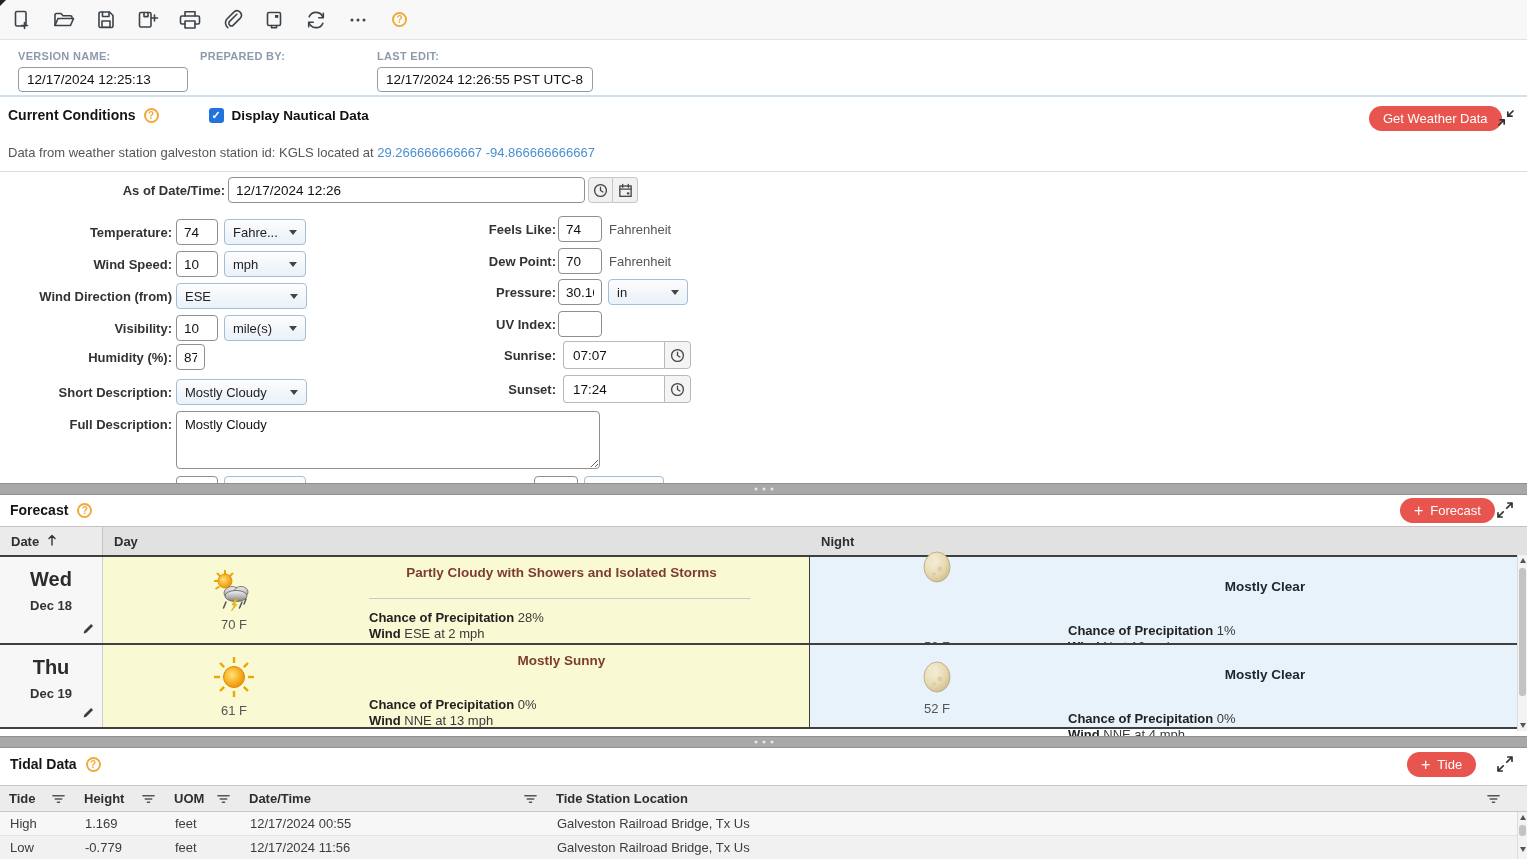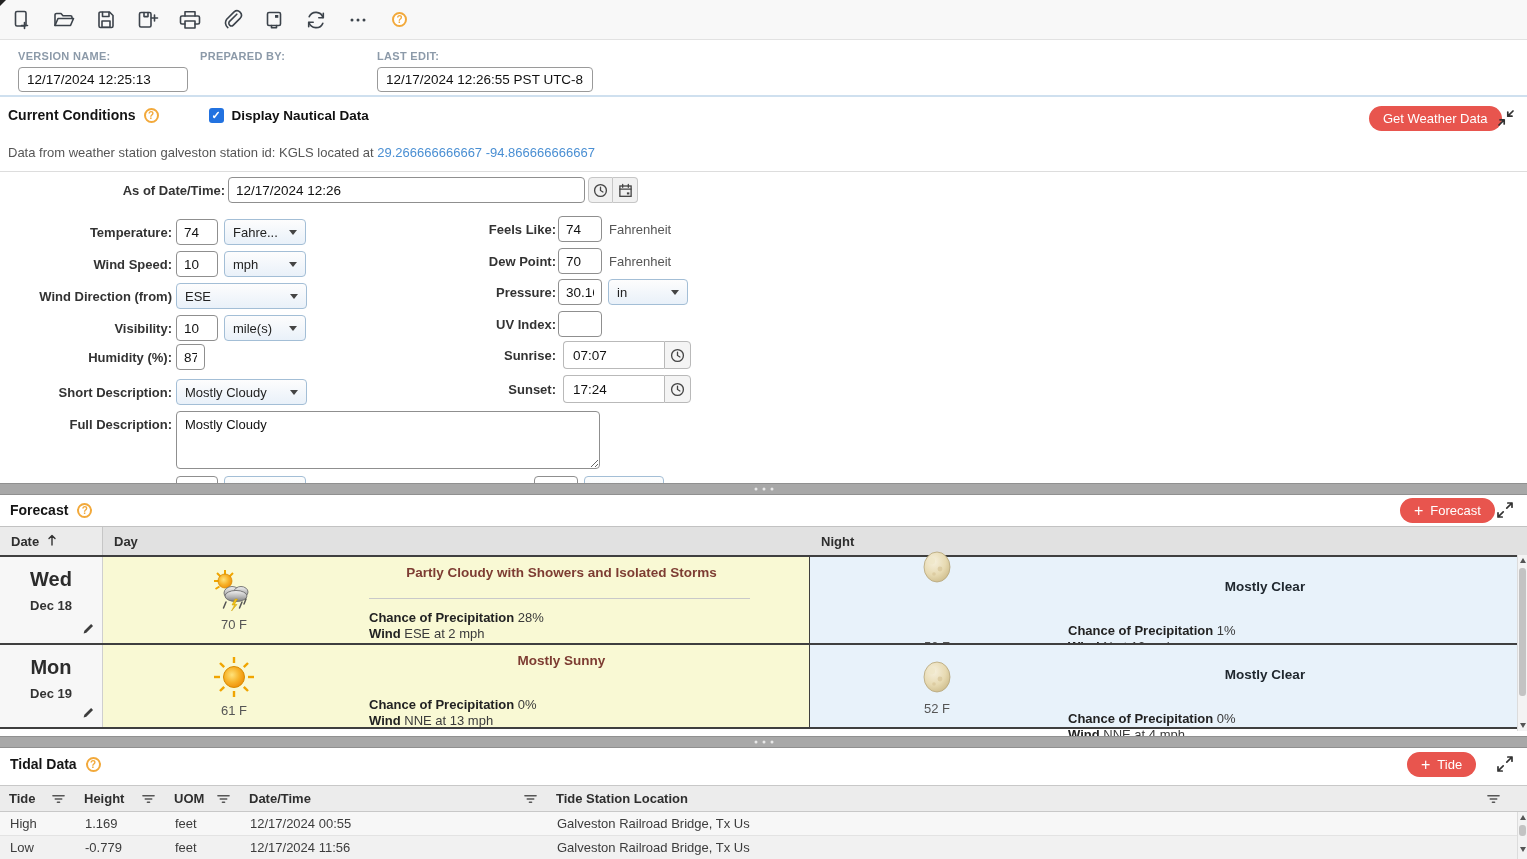--- a/index.html
+++ b/index.html
@@ -450,21 +450,21 @@
           <div class="f-title night-t">Mostly Clear</div>
           <div class="f-divider"></div>
           <div class="f-line"><b>Chance of Precipitation</b> <span>1%</span></div>
           <div class="f-line"><b>Wind</b> <span>N at 12 mph</span></div>
         </div>
       </div>
     </div>
 
     <div class="f-row" style="top:148px; height:86px; border-bottom:2px solid #3f3f3f;">
       <div class="f-date">
-        <div class="f-weekday">Mon</div>
+        <div class="f-weekday">Thu</div>
         <div class="f-datetext">Dec 19</div>
         <span class="f-pencil">
           <svg width="13" height="13" viewBox="0 0 16 16">
               <path d="M2 14.2 l0.9-3.3 8.3-8.3 2.4 2.4 -8.3 8.3 z" fill="#3d3d3d"></path>
             </svg>
         </span>
       </div>
       <div class="f-cell day">
         <div class="f-iconcol">
           <span>

